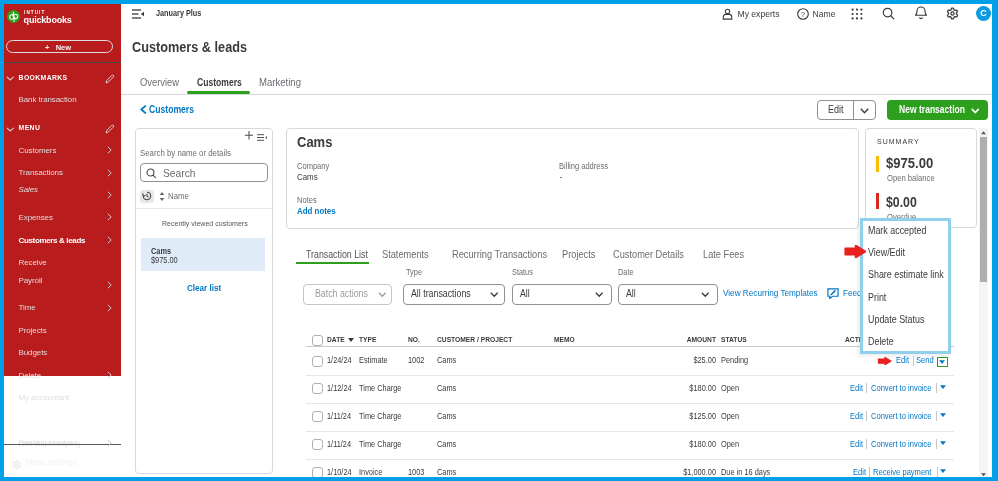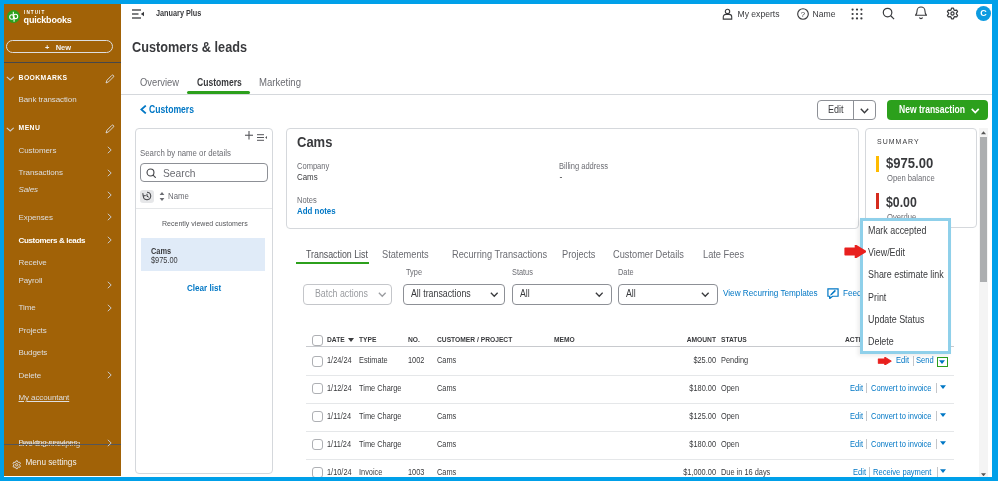--- a/index.html
+++ b/index.html
@@ -4,21 +4,21 @@
 <style>
 * { margin:0; padding:0; box-sizing:border-box; }
 html,body { width:998px; height:481px; }
 body { font-family:"Liberation Sans", sans-serif; position:relative; background:#fff; overflow:hidden; }
 .abs { position:absolute; line-height:1; white-space:nowrap; }
 #bL,#bR,#bT,#bB { position:absolute; background:#00A0E9; z-index:50; }
 #bL { left:0; top:0; width:4px; height:481px; }
 #bR { left:991.5px; top:0; width:6.5px; height:481px; }
 #bT { left:0; top:0; width:998px; height:4px; }
 #bB { left:0; top:477px; width:998px; height:4px; }
-#side { position:absolute; left:0; top:0; width:120.5px; height:476px; background:#a16207; }
+#side { position:absolute; left:0; top:0; width:120.5px; height:376px; background:#b91c1c; }
 .si { position:absolute; left:18.5px; font-size:8px; letter-spacing:-0.1px; color:#DEDFE1; line-height:1; white-space:nowrap; }
 .gray { color:#6B6C72; }
 .dark { color:#393A3D; }
 .blue { color:#0077C5; }
 .bold { font-weight:bold; }
 .card { position:absolute; background:#fff; border:1px solid #D5D8DC; border-radius:4px; }
 .hdivider { position:absolute; height:1px; background:#E5E7E9; }
 .fbox { position:absolute; height:20.5px; border:1px solid #8D9096; border-radius:4px; background:#fff; }
 .ftext { position:absolute; font-size:10px; line-height:1; transform:scaleX(0.88); transform-origin:0 50%; }
 .thead { position:absolute; font-size:7.6px; font-weight:bold; color:#393A3D; line-height:1; transform:scaleX(0.88); transform-origin:0 50%; }
@@ -67,21 +67,21 @@
   <div class="si" style="top:169px;">Transactions</div>
   <div class="si" style="top:186px;font-style:italic;">Sales</div>
   <div class="si" style="top:213.6px;">Expenses</div>
   <div class="si bold" style="top:236.5px;color:#fff;letter-spacing:-0.35px;">Customers &amp; leads</div>
   <div class="si" style="top:259px;">Receive</div>
   <div class="si" style="top:277px;">Payroll</div>
   <div class="si" style="top:304px;">Time</div>
   <div class="si" style="top:326.5px;">Projects</div>
   <div class="si" style="top:349px;">Budgets</div>
   <div class="si" style="top:371.5px;">Delete</div>
-  <div class="si" style="top:394px;text-decoration:underline;">My accountant</div>
+  <div class="si" style="top:394px;">My accountant</div>
   <div class="si" style="top:396px;margin-top:44px;">Live Bookkeeping</div>
   <div class="si" style="top:439px;">Banking services</div>
   <div class="abs" style="left:4px;top:443.9px;width:116.5px;height:1px;background:#55565A;"></div>
   <svg class="abs" style="left:11.5px;top:460.3px;" width="9.5" height="9.5" viewBox="0 0 20 20">
       <path fill="none" stroke="#DEDFE1" stroke-width="2" stroke-linejoin="round" d="M7.57 4.52 L8.57 1.82 L11.43 1.82 L12.43 4.52 L13.53 5.15 L16.37 4.68 L17.79 7.15 L15.97 9.37 L15.97 10.63 L17.79 12.85 L16.37 15.32 L13.53 14.85 L12.43 15.48 L11.43 18.18 L8.57 18.18 L7.57 15.48 L6.47 14.85 L3.63 15.32 L2.21 12.85 L4.03 10.63 L4.03 9.37 L2.21 7.15 L3.63 4.68 L6.47 5.15 Z"></path>
       <circle cx="10" cy="10" r="2.5" fill="none" stroke="#DEDFE1" stroke-width="2"></circle>
     </svg>
   <div class="abs" style="left:25.5px;top:459px;font-size:8.2px;color:#F0F1F2;">Menu settings</div>
 </div>
 <div id="chevs">

